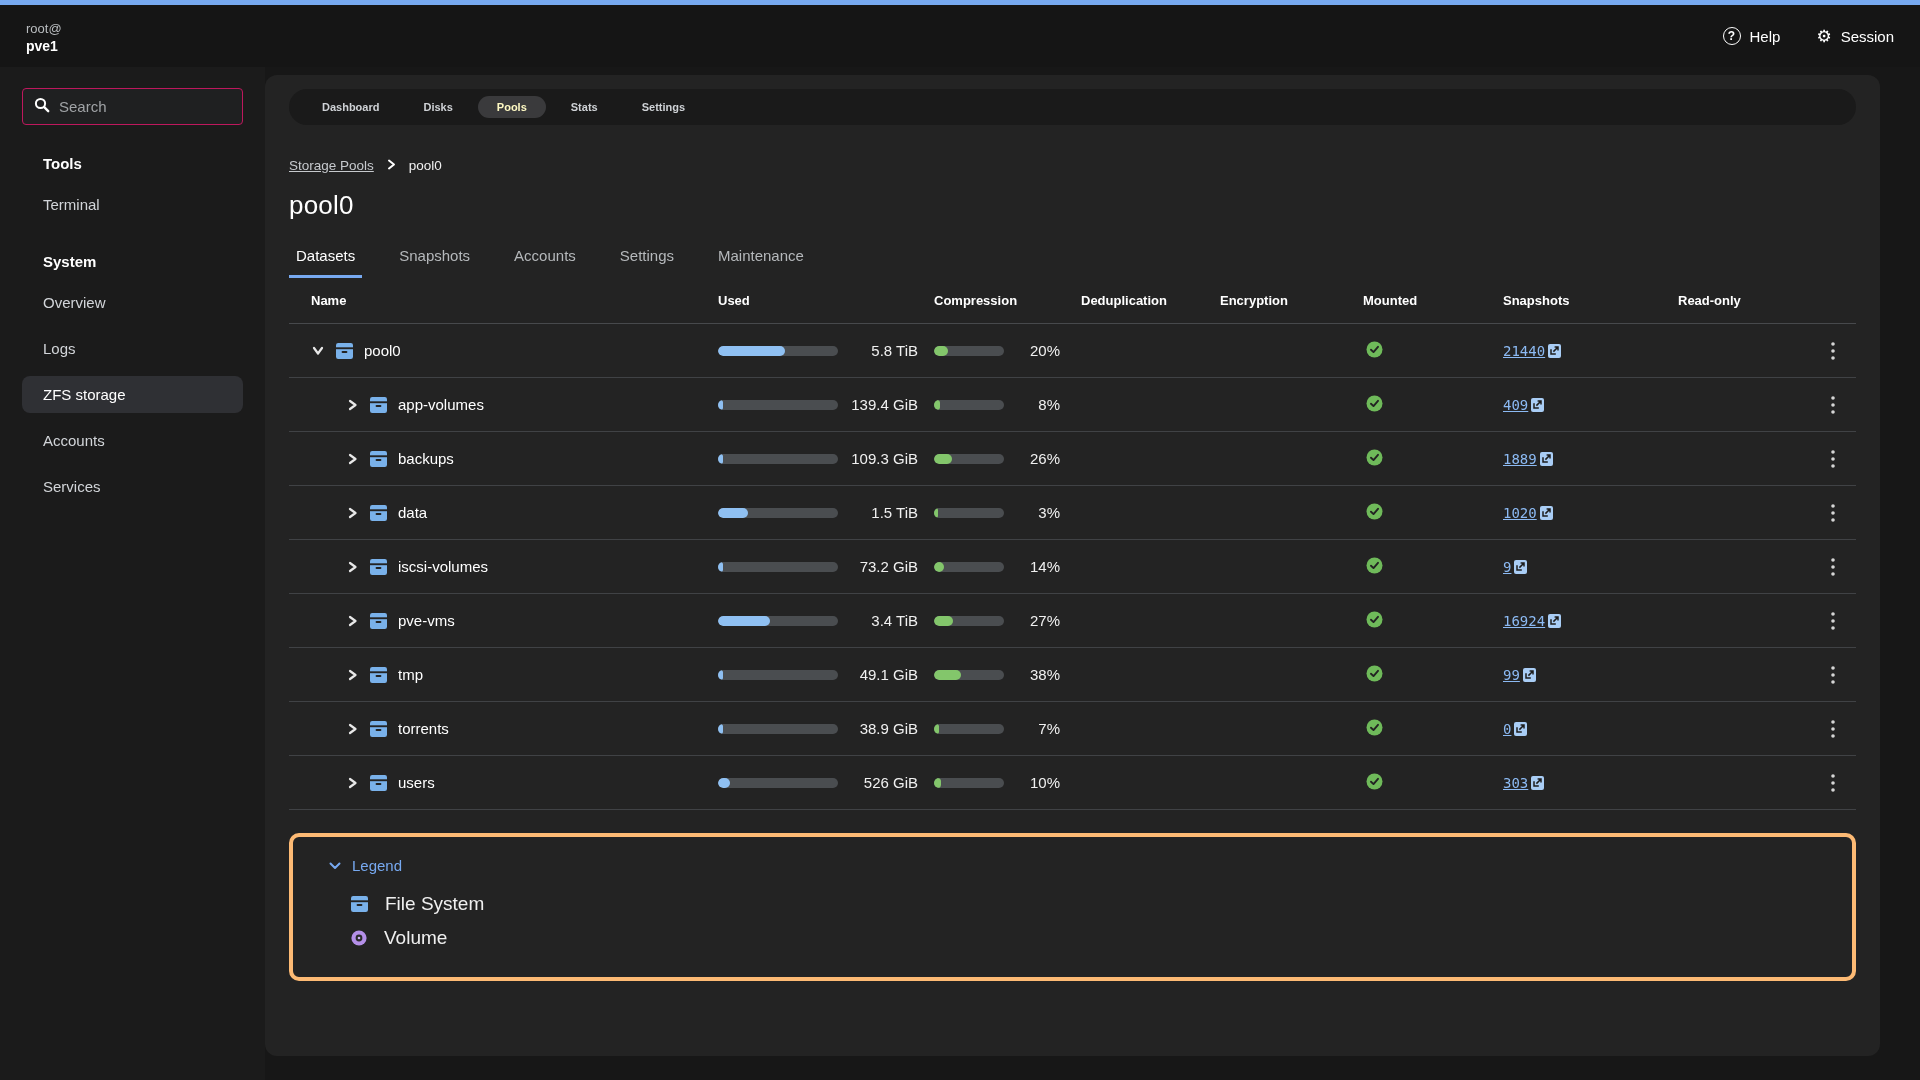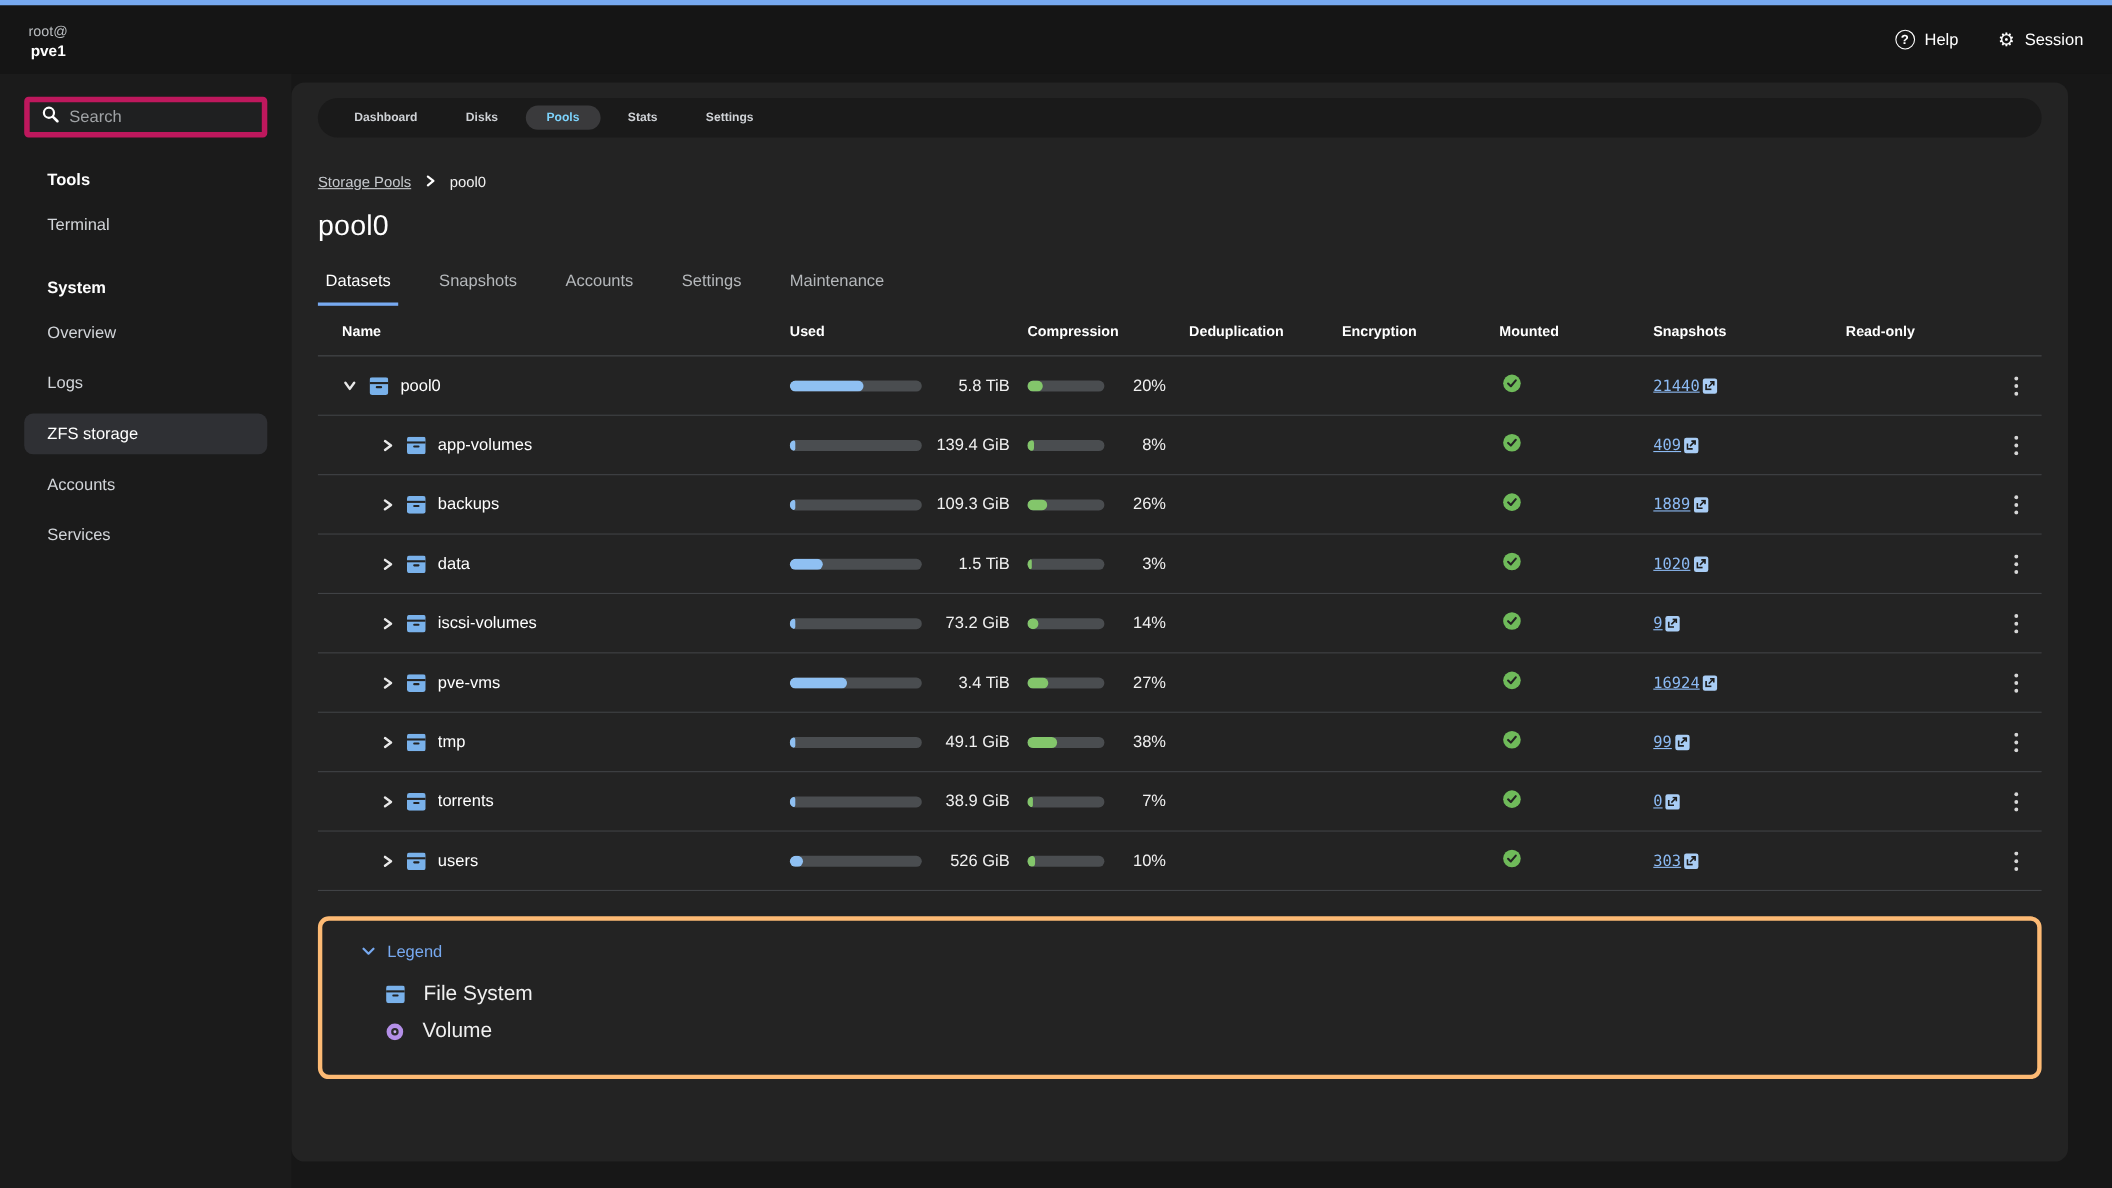--- a/index.html
+++ b/index.html
@@ -3,54 +3,54 @@
 <meta charset="utf-8">
 <style>
   * { margin:0; padding:0; box-sizing:border-box; }
   html,body { width:1920px; height:1080px; overflow:hidden;
     font-family:"Liberation Sans", sans-serif; background:#171717; color:#f0f0f0; }
 
   
   .accent-strip { height:5px; width:100%; background:var(--accent); }
   .masthead { height:62px; background:#151515; display:flex; align-items:center;
     justify-content:space-between; padding:0 26px; }
-  .host-block { display:flex; flex-direction:column; gap:2px; padding-top:2px;text-align:center; }
+  .host-block { display:flex; flex-direction:column; gap:2px; padding-top:2px; }
   .host-user { font-size:13px; color:#b9bcbf; }
   .host-name { font-size:14px; font-weight:bold; color:#fff; }
   .mast-actions { display:flex; gap:36px; }
   .mast-btn { display:flex; align-items:center; gap:9px; font-size:15px; color:#fff; cursor:pointer; }
   .help-circle { width:18px; height:18px; border:1.7px solid #fff; border-radius:50%;
     display:grid; place-items:center; font-size:12px; font-weight:bold; line-height:1; }
   .gear-glyph { font-size:17px; line-height:1; }
 
   
   .layout { display:flex; height:1013px; }
   .sidebar { width:265px; background:#1b1b1b; padding:21px 22px 0; flex:none; }
   .content { flex:1; padding:8px 40px 0 0; }
 
   
   .search-box { display:flex; align-items:center; gap:9px; height:37px;
-    border:5px solid #be185d; border-radius:4px; background:#1f2021; padding:0 11px; }
+    border:1px solid #be185d; border-radius:4px; background:#1f2021; padding:0 11px; }
   .search-box input { flex:1; background:transparent; border:none; outline:none;
     color:#e6e6e6; font-size:15px; font-family:inherit; }
   .search-box input::placeholder { color:#a0a3a6; }
   .side-section { margin-top:30px; }
   .side-section-label { font-size:15px; font-weight:bold; color:#fff; padding:0 21px; display:block; }
   .side-list { margin-top:14px; }
   .nav-item { display:block; padding:10px 21px; margin-bottom:9px; font-size:15px;
     color:#d2d5d9; border-radius:8px; cursor:pointer; }
   .nav-item.active { background:#2f3034; color:#fff; }
 
   
   .panel { background:#232323; border-radius:12px; height:981px; padding:14px 24px 24px; }
 
   .pillbar { background:#1a1a1a; border-radius:18px; height:36px; display:flex;
     align-items:center; padding:0 14px; gap:6px; }
   .pill-tab { font-size:11px; color:#cfd2d6; padding:5px 19px; border-radius:9px; cursor:pointer;font-weight:bold; }
-  .pill-tab.active { background:#3a3a3c; color:#7dd3fc;border-radius:12px; }
+  .pill-tab.active { background:#3a3a3c; color:#fef9c3;border-radius:12px; }
 
   .breadcrumb { margin-top:33px; display:flex; align-items:center; gap:13px; font-size:13.5px; }
   .crumb-link { color:#c6c9cd; text-decoration:underline; cursor:pointer; }
   .crumb-current { color:#f0f0f0; }
 
   .page-title { margin-top:17px; font-size:26px; font-weight:500; color:#fff; letter-spacing:.2px; }
 
   .detail-tabs { margin-top:18px; display:flex; gap:30px; }
   .detail-tab { font-size:15px; color:#b5b8bb; padding:8px 7px 11px; cursor:pointer;
     border-bottom:3px solid transparent; }

